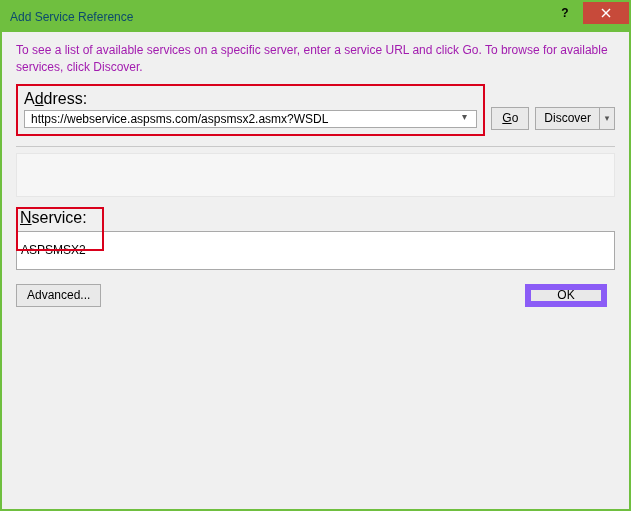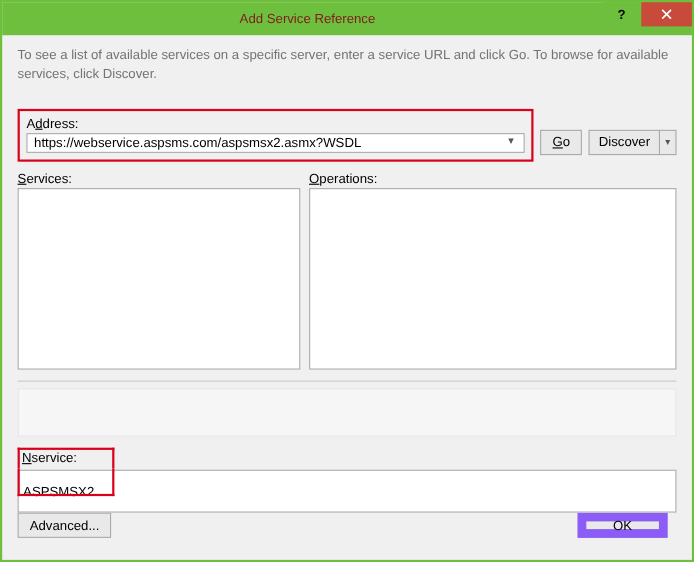--- a/index.html
+++ b/index.html
@@ -22,22 +22,21 @@
   .titlebar {
     height: 30px;
     background: #6fbf3f;
     display: flex;
     align-items: center;
     padding: 0 0 0 8px;
     position: relative;
   }
   .titlebar-title {
     flex: 1;
-    text-align: center;
-    color: #7f1d1d;
+    color: #0c4a6e;
     font-size: 12px;
     padding-right:80px;
   }
   .titlebar-buttons {
     display: flex;
     height: 100%;
     position:absolute;
     right:0;
     top:0;
   }
@@ -54,33 +53,33 @@
   .titlebar-btn.close { background: #c74a3a; width:46px;}
   .titlebar-btn.close svg { width:10px; height:10px; }
   .content {
     flex: 1;
     padding: 10px 14px 14px 14px;
     display: flex;
     flex-direction: column;
   }
   .instructions {
     font-size: 12px;
-    color: #737373;
+    color: #a21caf;
     line-height: 1.4;
-    margin-bottom: 22px;
+    margin-bottom: 8px;
   }
   .red-box1 {
     border: 2px solid #d9001b;
     padding: 4px 6px 6px 6px;
     display: flex;
     flex-direction: column;
     margin-bottom: 6px;
     flex-shrink:0;
   }
-  .field-label { font-size: 12px; margin-bottom: 2px;}
+  .field-label { font-size: 16px; margin-bottom: 2px;}
   .underline { text-decoration: underline; }
   .combo {
     flex:1;
     height: 23px;
     border: 1px solid #a9a9a9;
     background: #fff;
     display: flex;
     align-items: flex-start;
     padding: 0 4px;
     position:relative;
@@ -152,24 +151,25 @@
     border:1px solid #a9a9a9;
     background:#fff;
     font-size:12px;
     padding:0 4px;
     font-family:inherit;
     outline:none;
   }
   .bottom-row {
     display:flex;
     align-items:center;
+    margin-top:14px;
   }
   .bottom-row .spacer{flex:1;}
   .btn.wide{width:82px;justify-content:center;}
-  .btn.ok{border:8px solid #8b5cf6;text-align:center;}
+  .btn.ok{border:6px solid #8b5cf6;text-align:center;}
   .ns-val-box{
     border:2px solid #d9001b;
     border-top:none;
     position:absolute;
     left:0;
     top:19px;
     height:25px;
     width:88px;
     pointer-events:none;
     z-index:3;
@@ -218,34 +218,20 @@
       <div class="btn">
         <span class="underline">G</span>
           <span>o</span>
       </div>
       <div class="btn split">
         <div class="main">Discover</div>
         <div class="drop">▾</div>
       </div>
     </div>
 
-    <div class="lists-row">
-      <div class="list-col">
-        <div class="list-label">
-          <span class="underline">S</span><span>ervices:</span>
-        </div>
-        <div class="listbox"></div>
-      </div>
-      <div class="list-col operations">
-        <div class="list-label">
-          <span class="underline">O</span><span>perations:</span>
-        </div>
-        <div class="listbox"></div>
-      </div>
-    </div>
 
     <div class="separator"></div>
     <div class="status-area"></div>
 
     <div class="namespace-group">
       <div class="ns-label-box"></div>
       <div class="ns-val-box"></div>
       <div class="field-label" style="padding:2px 4px 2px 4px;">
         <span class="underline">N</span><span>service:</span>
       </div>

